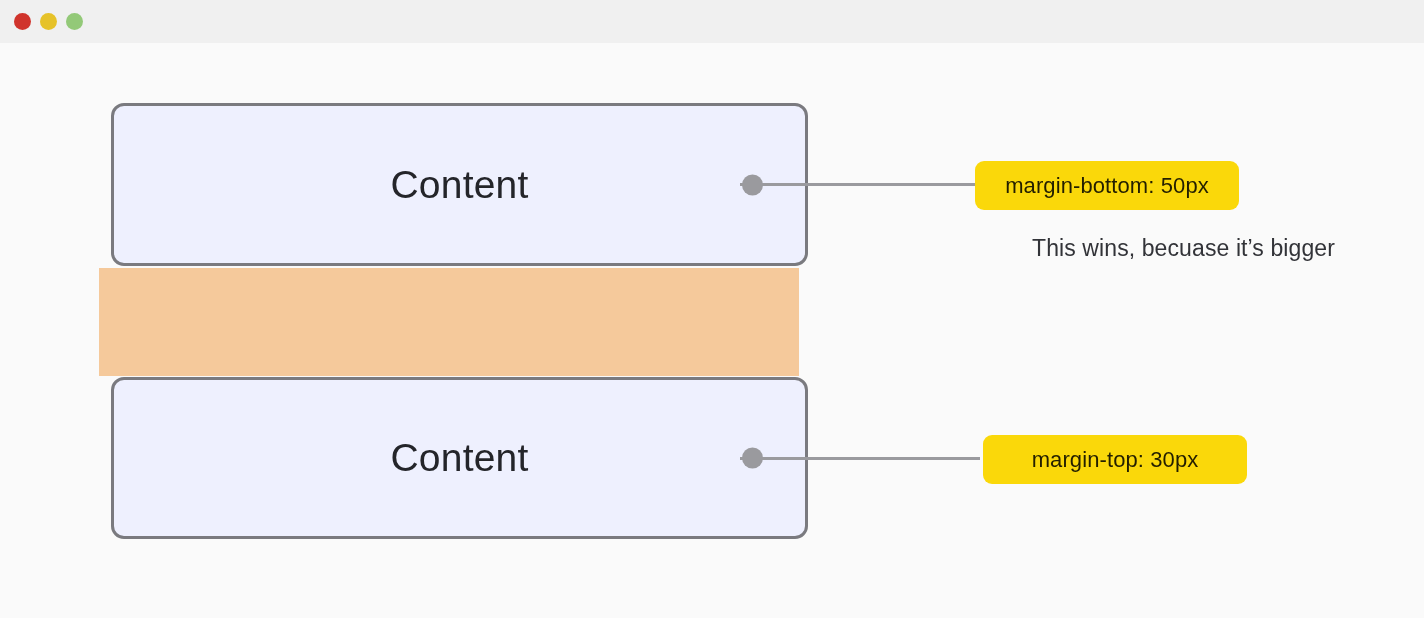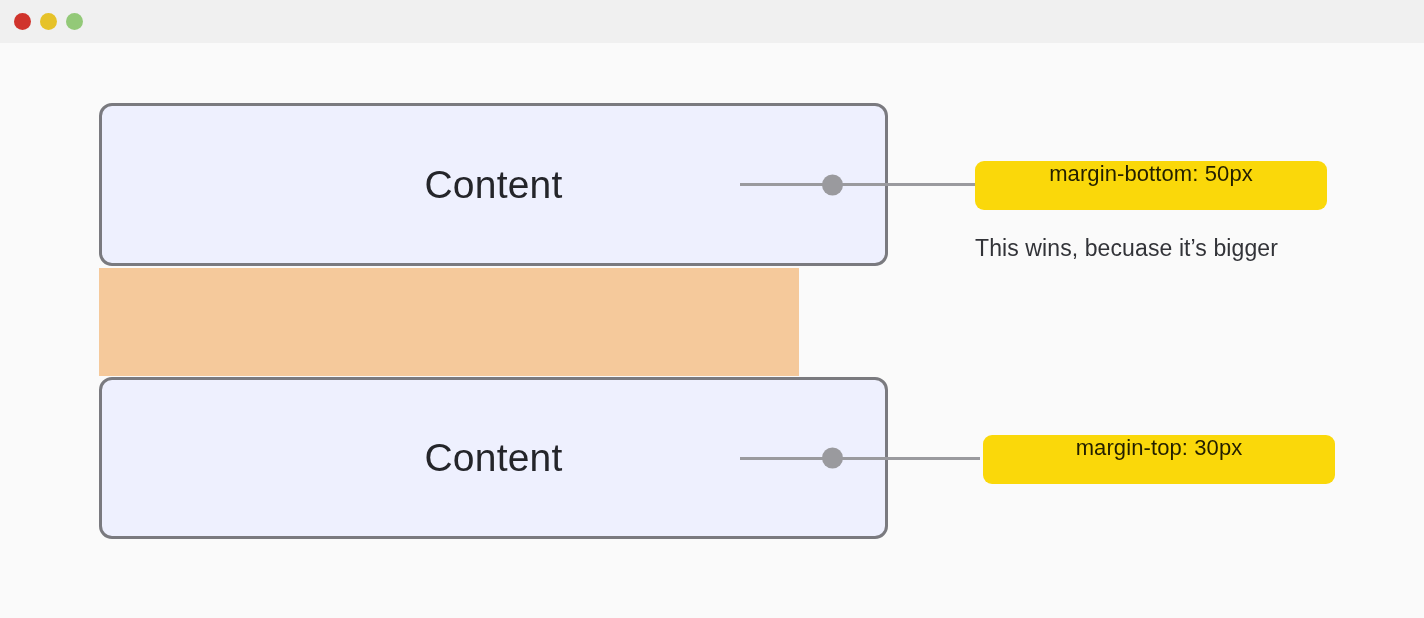--- a/index.html
+++ b/index.html
@@ -61,22 +61,22 @@
     left: 99px;
     top: 225px;            
     width: 700px;
     height: 108px;
     background: #f5c99b;
   }
 
   
   .content-box {
     position: absolute;
-    left: 99px;
-    width: 789px;
+    left: 111px;
+    width: 697px;
     background: #eef0fe;
     border: 3px solid #7a7a7f;
     border-radius: 13px;
     box-sizing: border-box;
   }
   .content-box.first  { top: 60px;  height: 163px; }   
   .content-box.second { top: 334px; height: 162px; }   
 
   .content-label {
     position: absolute;
@@ -109,46 +109,46 @@
     height: 3px;
     background: #9a9a9e;
   }
   .connector.top    { left: 740px; top: 140px; width: 240px; }  
   .connector.bottom { left: 740px; top: 414px; width: 240px; }  
 
   
   .badge {
     position: absolute;
     left: 975px;
-    width: 352px;
+    width: 264px;
     height: 49px;
     background: #fad80a;
     border-radius: 9px;
     display: flex;
-    align-items: flex-start;
+    align-items: center;
     justify-content: center;
     box-sizing: border-box;
   }
   .badge.top    { top: 118px; }   
   .badge.bottom { top: 392px; margin-left: 8px; }   
   .badge span {
     font-size: 22px;
     color: #231f00;
     letter-spacing: 0.1px;
     font-family: "Liberation Sans", sans-serif;
     white-space: nowrap;
   }
 
   
   .caption {
     position: absolute;
     left: 975px;
     top: 192px;            
     width: 360px;
-    text-align: left;
+    text-align: right;
     font-size: 23px;
     color: #323338;
     letter-spacing: 0.1px;
     font-family: "Liberation Sans", sans-serif;
     white-space: nowrap;
   }
 </style>
 </head>
 <body>
 

